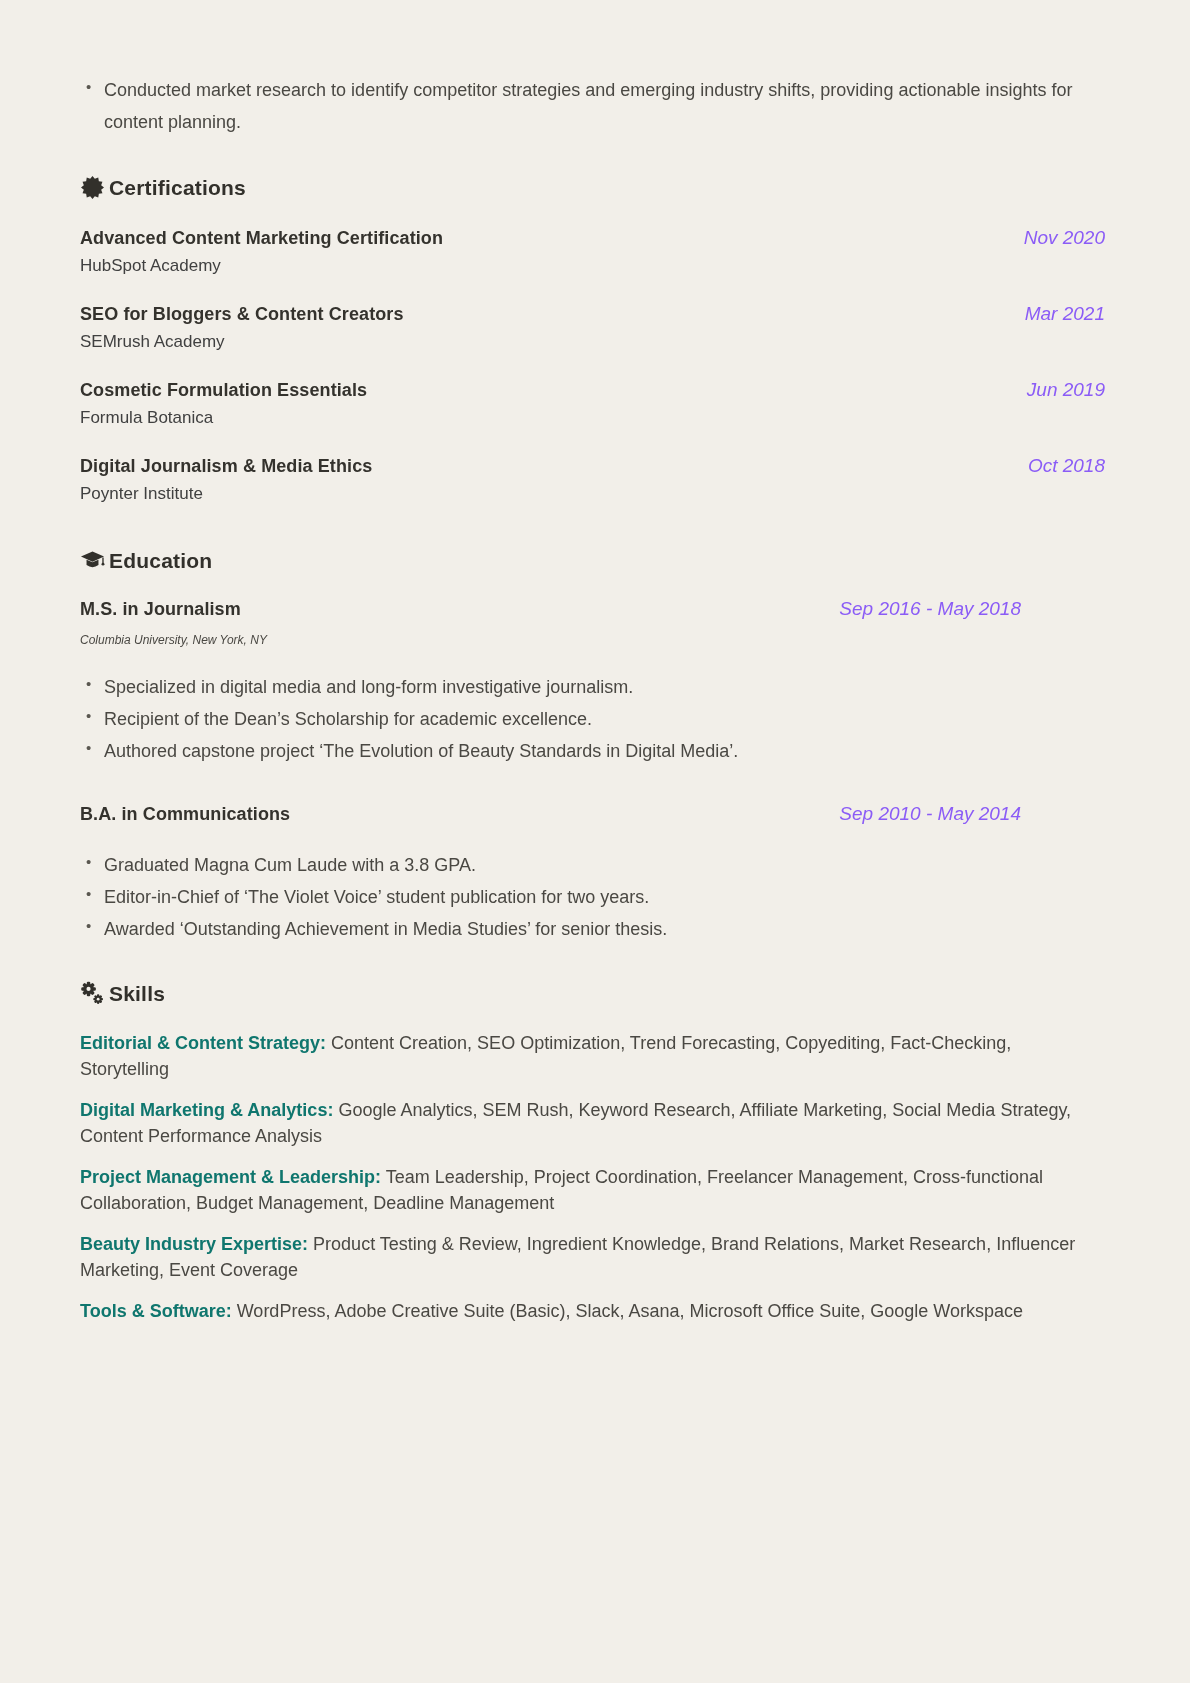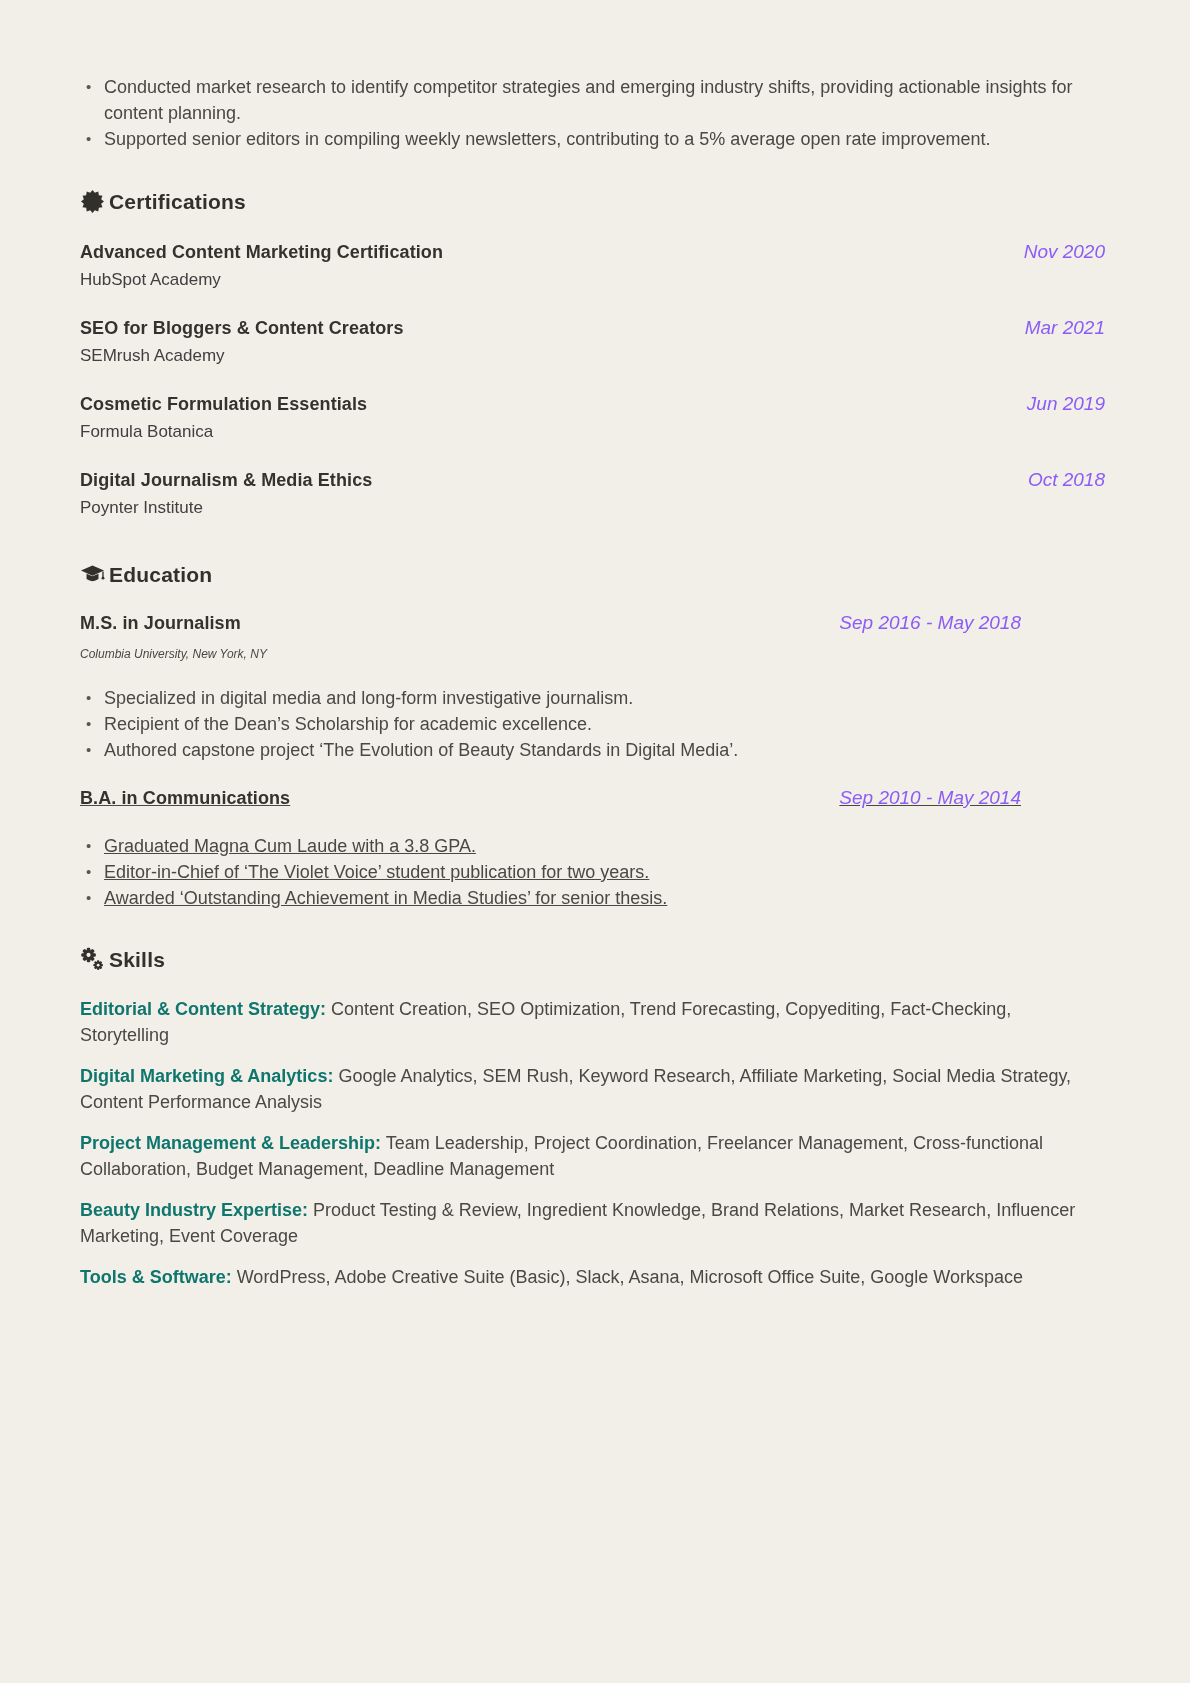--- a/index.html
+++ b/index.html
@@ -16,21 +16,21 @@
     width: 1190px;
     height: 1683px;
     padding: 74px 85px 0 80px;
   }
   
   ul.bullets { list-style: none; }
   ul.bullets li {
     position: relative;
     padding-left: 24px;
     font-size: 18px;
-    line-height: 26px;
+    line-height: 32px;
     color: #4a4843;
     hyphens: auto;
     -webkit-hyphens: auto;
   }
   ul.bullets li::before {
     content: "\2022";
     position: absolute;
     left: 6px;
     top: 0;
     color: #5a5750;
@@ -54,21 +54,21 @@
   .cert-item { margin-top: 27px; }
   .row { display: flex; justify-content: space-between; align-items: baseline; }
   .item-title { font-size: 18px; font-weight: bold; color: #34322d; letter-spacing: 0.1px; }
   .date { font-size: 19px; font-style: italic; color: #8b5cf6; white-space: nowrap; }
   .issuer { margin-top: 7px; font-size: 17px; color: #404040; }
   
   .edu-item { margin-top: 25px; }
   .edu-date { margin-right: 84px; }
   .school { margin-top: 13px; font-size: 12px; font-style: italic; color: #4a4843; }
   .edu-item ul.bullets { margin-top: 24px; }
-  .edu-item + .edu-item { margin-top: 24px; text-decoration: underline; }
+  .edu-item + .edu-item { margin-top: 36px; }
   
   .skill-line {
     margin-top: 15px;
     font-size: 18px;
     line-height: 26px;
     color: #4a4843;
     hyphens: auto;
     -webkit-hyphens: auto;
   }
   .skill-line b { color: #0f766e; }
@@ -77,21 +77,20 @@
   .gap-cert-edu { height: 44px; }
   .gap-edu-skill { height: 36px; }
 </style>
 </head>
 <body>
 
 <div class="page">
 
   <ul class="bullets">
     <li>Conducted market research to identify competitor strategies and emerging industry shifts, providing actionable insights for content planning.</li>
-    <li>Supported senior editors in compiling weekly newsletters, contributing to a 5% average open rate improvement.</li>
   </ul>
 
   <div class="gap-sm"></div>
 
   <section class="section">
     <h2 class="sec-head">
       <span class="icon">
         <svg width="23" height="23" viewBox="0 0 20 20">
           <polygon fill="#32302b" points="20,10 17.53,12.02 18.66,15 15.52,15.52 15,18.66 12.02,17.53 10,20 7.98,17.53 5,18.66 4.48,15.52 1.34,15 2.47,12.02 0,10 2.47,7.98 1.34,5 4.48,4.48 5,1.34 7.98,2.47 10,0 12.02,2.47 15,1.34 15.52,4.48 18.66,5 17.53,7.98"></polygon>
         </svg>

